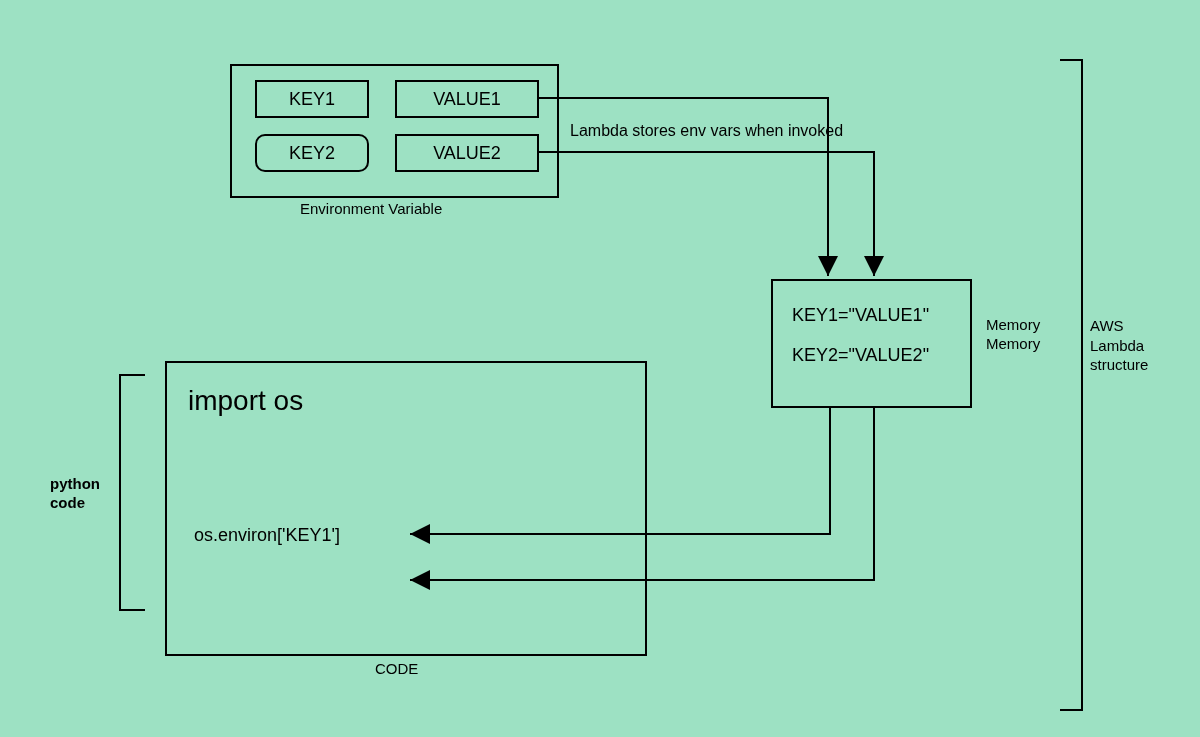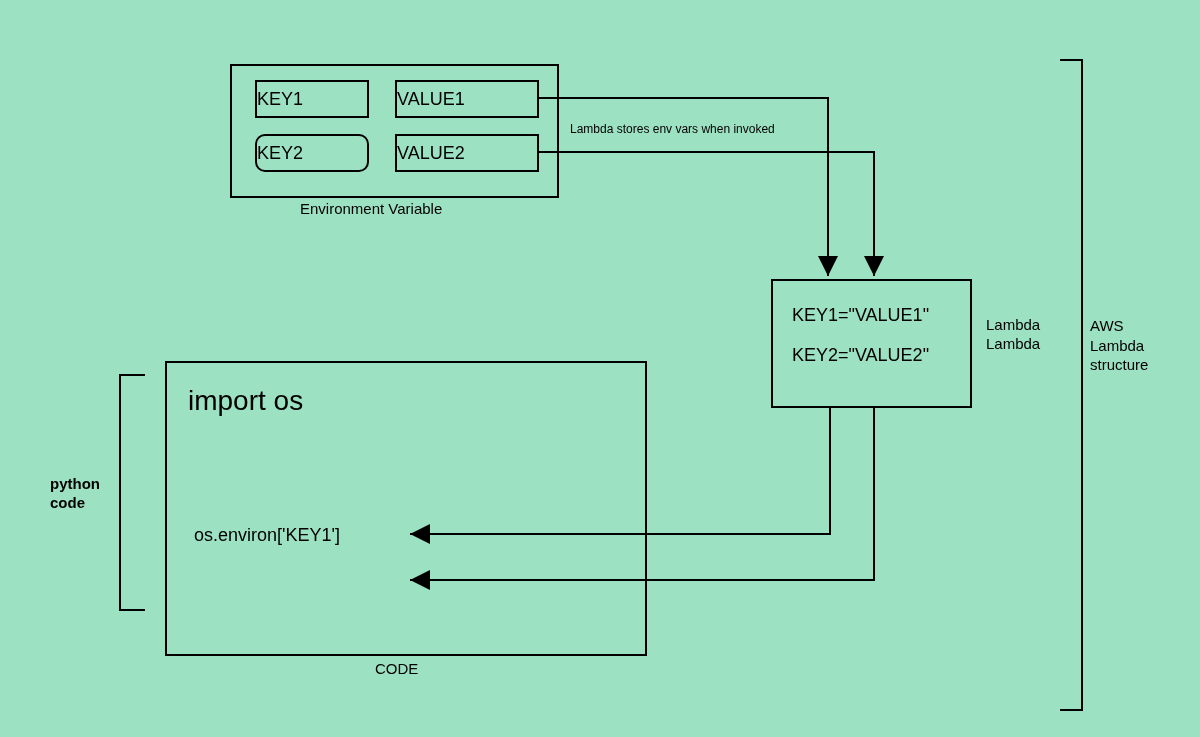--- a/index.html
+++ b/index.html
@@ -20,21 +20,21 @@
   .box {
     position: absolute;
     border: 2px solid #000;
     background: transparent;
   }
   .cell {
     position: absolute;
     border: 2px solid #000;
     display: flex;
     align-items: center;
-    justify-content: flex-start;
+    justify-content: center;
     font-size: 18px;
   }
   .label {
     position: absolute;
     font-size: 15px;
   }
   svg.arrows {
     position: absolute;
     left: 0; top: 0;
     width: 1200px;
@@ -60,26 +60,26 @@
   <div class="cell" style="left:255px; top:134px; width:110px; height:34px;border-radius:10px;">
     <span>KEY2</span>
   </div>
 
   <div class="cell" style="left:395px; top:134px; width:140px; height:34px;">
     <span>VALUE2</span>
   </div>
 
   <div class="label" style="left:300px; top:200px;">Environment Variable</div>
 
-  <div class="label" style="left:570px; top:122px; font-size:12px;text-align:right;">Lambda stores env vars when invoked</div>
+  <div class="label" style="left:570px; top:122px; font-size:16px;text-align:right;">Lambda stores env vars when invoked</div>
 
   <div class="box" style="left:771px; top:279px; width:197px; height:125px;"></div>
   <div class="label" style="left:792px; top:305px; font-size:18px;">KEY1="VALUE1"</div>
   <div class="label" style="left:792px; top:345px; font-size:18px;">KEY2="VALUE2"</div>
-  <div class="label" style="left:986px; top:316px; width:80px; line-height:1.25;">Lambda Lambda</div>
+  <div class="label" style="left:986px; top:316px; width:80px; line-height:1.25;">Memory Memory</div>
 
   <div class="box" style="left:165px; top:361px; width:478px; height:291px;"></div>
   <div class="label" style="left:188px; top:385px; font-size:28px;">import os</div>
   <div class="label" style="left:188px; top:525px; font-size:18px;margin-left:6px;">os.environ['KEY1']</div>
   <div class="label" style="left:375px; top:660px;">CODE</div>
 
   <div class="label" style="left:50px; top:475px; width:70px; line-height:1.25;font-weight:bold;">python code</div>
 
   <div class="label" style="left:1090px; top:316px; width:90px; line-height:1.3;">AWS Lambda structure</div>
 

